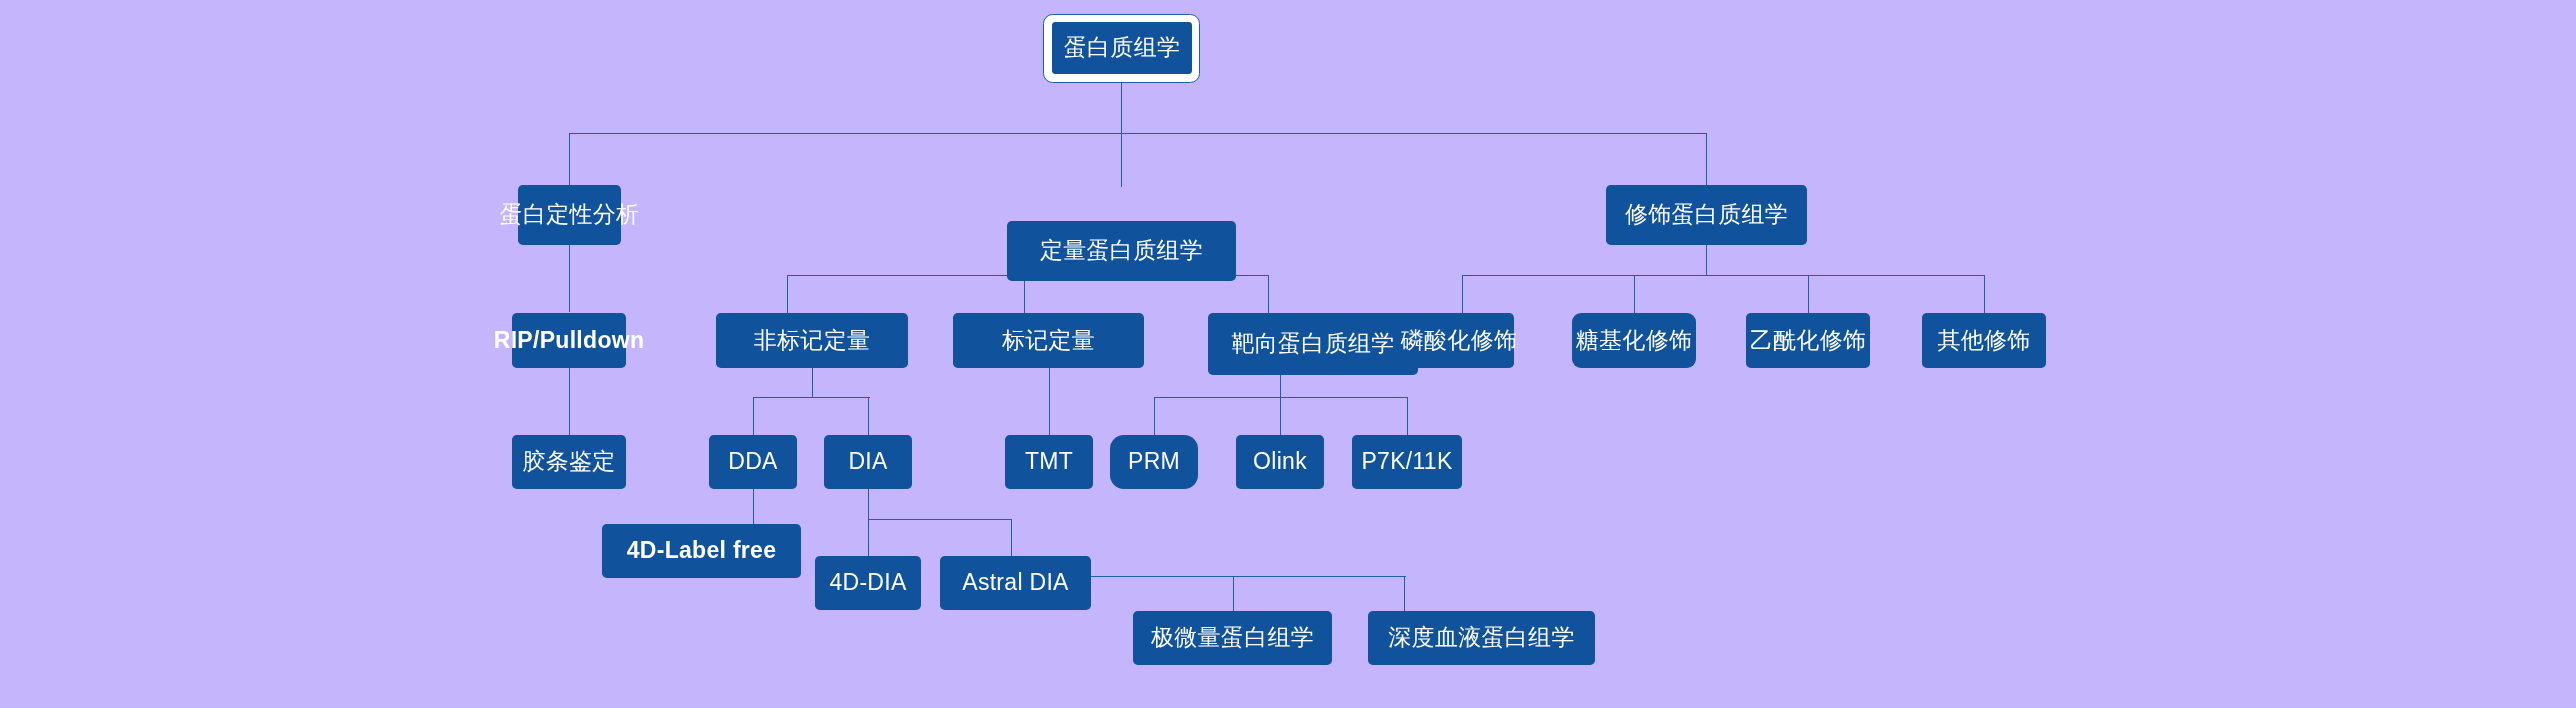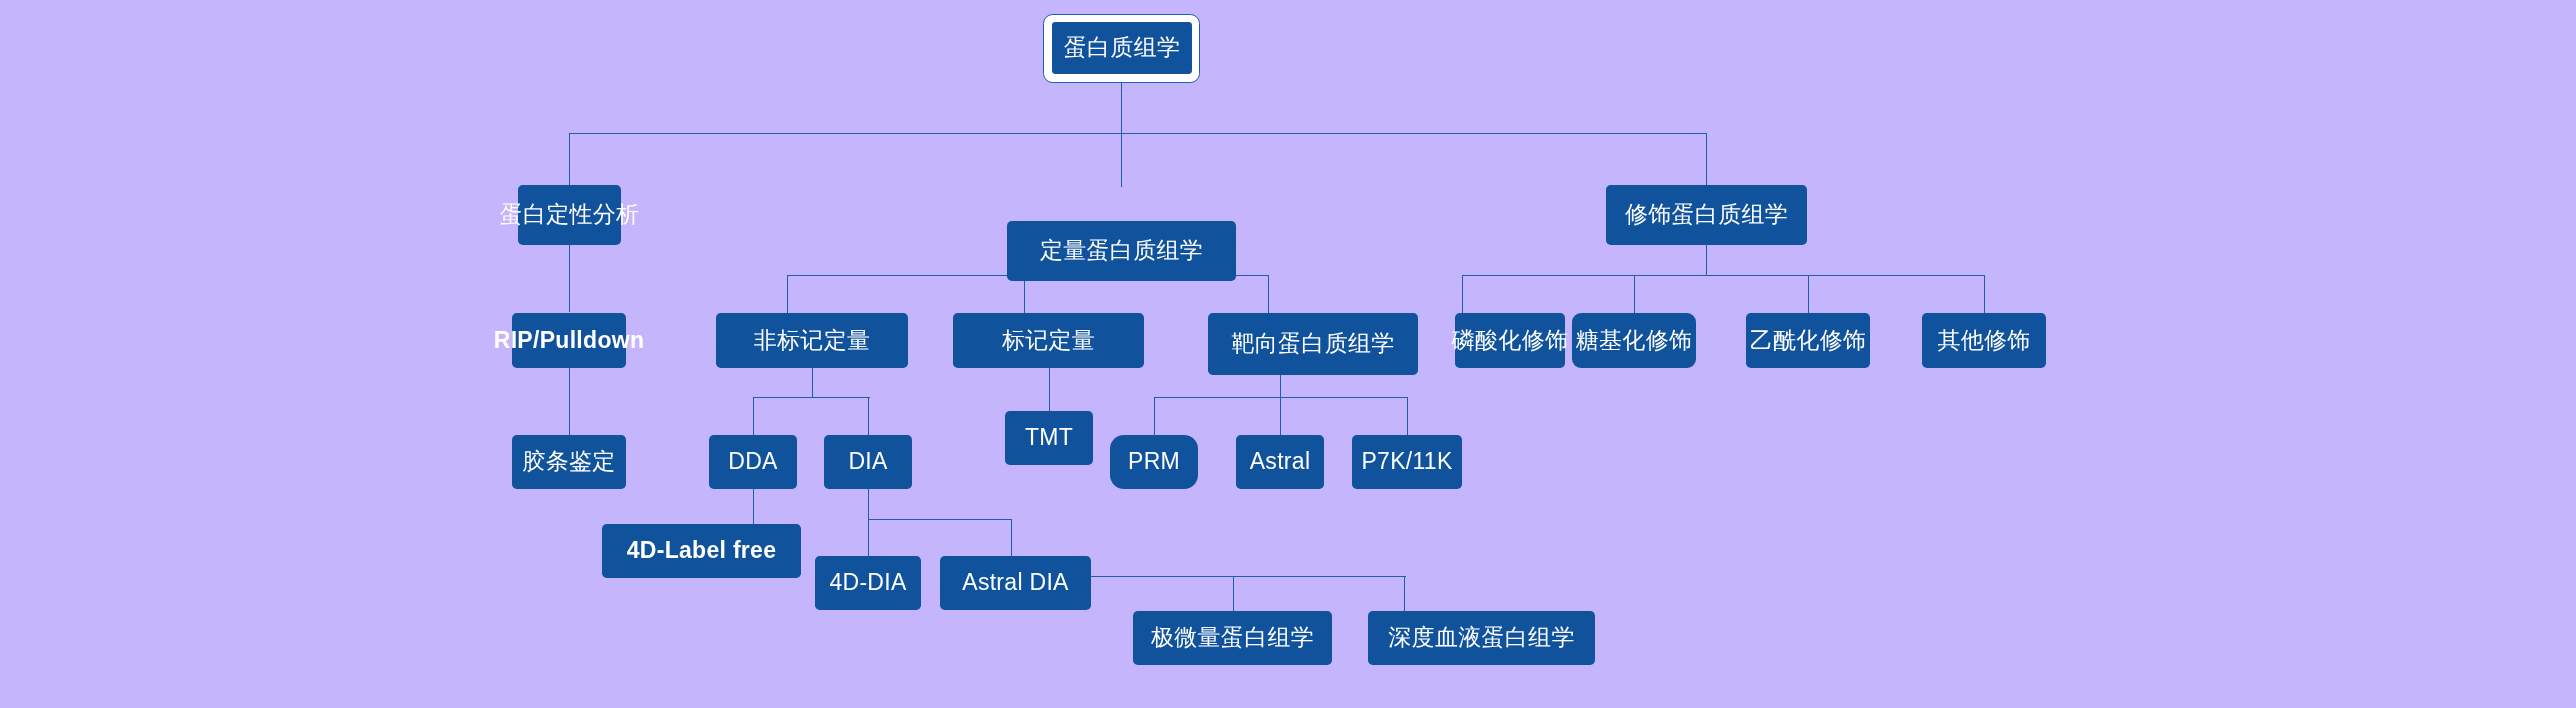--- a/index.html
+++ b/index.html
@@ -108,31 +108,31 @@
   <div class="node root-inner" style="left:1052px; top:22px; width:140px; height:52px;">蛋白质组学</div>
 
   <div class="node" style="left:518px; top:185px; width:103px; height:60px;">蛋白定性分析</div>
   <div class="node" style="left:1007px; top:185px; width:229px; height:60px;margin-top:36px;">定量蛋白质组学</div>
   <div class="node" style="left:1606px; top:185px; width:201px; height:60px;">修饰蛋白质组学</div>
 
   <div class="node" style="left:512px; top:313px; width:114px; height:55px;font-weight:bold;">RIP/Pulldown</div>
   <div class="node" style="left:716px; top:313px; width:192px; height:55px;">非标记定量</div>
   <div class="node" style="left:953px; top:313px; width:191px; height:55px;">标记定量</div>
   <div class="node" style="left:1176px; top:313px; width:210px; height:62px;margin-left:32px;">靶向蛋白质组学</div>
-  <div class="node" style="left:1455px; top:313px; width:110px; height:55px;">磷酸化修饰</div>
+  <div class="node" style="left:1404px; top:313px; width:110px; height:55px;">磷酸化修饰</div>
   <div class="node" style="left:1572px; top:313px; width:124px; height:55px;border-radius:9px;">糖基化修饰</div>
   <div class="node" style="left:1746px; top:313px; width:124px; height:55px;">乙酰化修饰</div>
   <div class="node" style="left:1922px; top:313px; width:124px; height:55px;">其他修饰</div>
 
   <div class="node" style="left:512px; top:435px; width:114px; height:54px;">胶条鉴定</div>
   <div class="node" style="left:709px; top:435px; width:88px; height:54px;">DDA</div>
   <div class="node" style="left:824px; top:435px; width:88px; height:54px;">DIA</div>
-  <div class="node" style="left:1005px; top:411px; width:88px; height:54px;">TMT</div>
+  <div class="node" style="left:1005px; top:435px; width:88px; height:54px;">TMT</div>
   <div class="node" style="left:1110px; top:435px; width:88px; height:54px;border-radius:14px;">PRM</div>
-  <div class="node" style="left:1236px; top:435px; width:88px; height:54px;">Astral</div>
+  <div class="node" style="left:1236px; top:435px; width:88px; height:54px;">Olink</div>
   <div class="node" style="left:1352px; top:435px; width:110px; height:54px;">P7K/11K</div>
 
   <div class="node" style="left:602px; top:524px; width:199px; height:54px;font-weight:bold;">4D-Label free</div>
   <div class="node" style="left:815px; top:556px; width:106px; height:54px;">4D-DIA</div>
   <div class="node" style="left:940px; top:556px; width:151px; height:54px;">Astral DIA</div>
 
   <div class="node" style="left:1133px; top:611px; width:199px; height:54px;">极微量蛋白组学</div>
   <div class="node" style="left:1368px; top:611px; width:227px; height:54px;">深度血液蛋白组学</div>
 
 </div>

